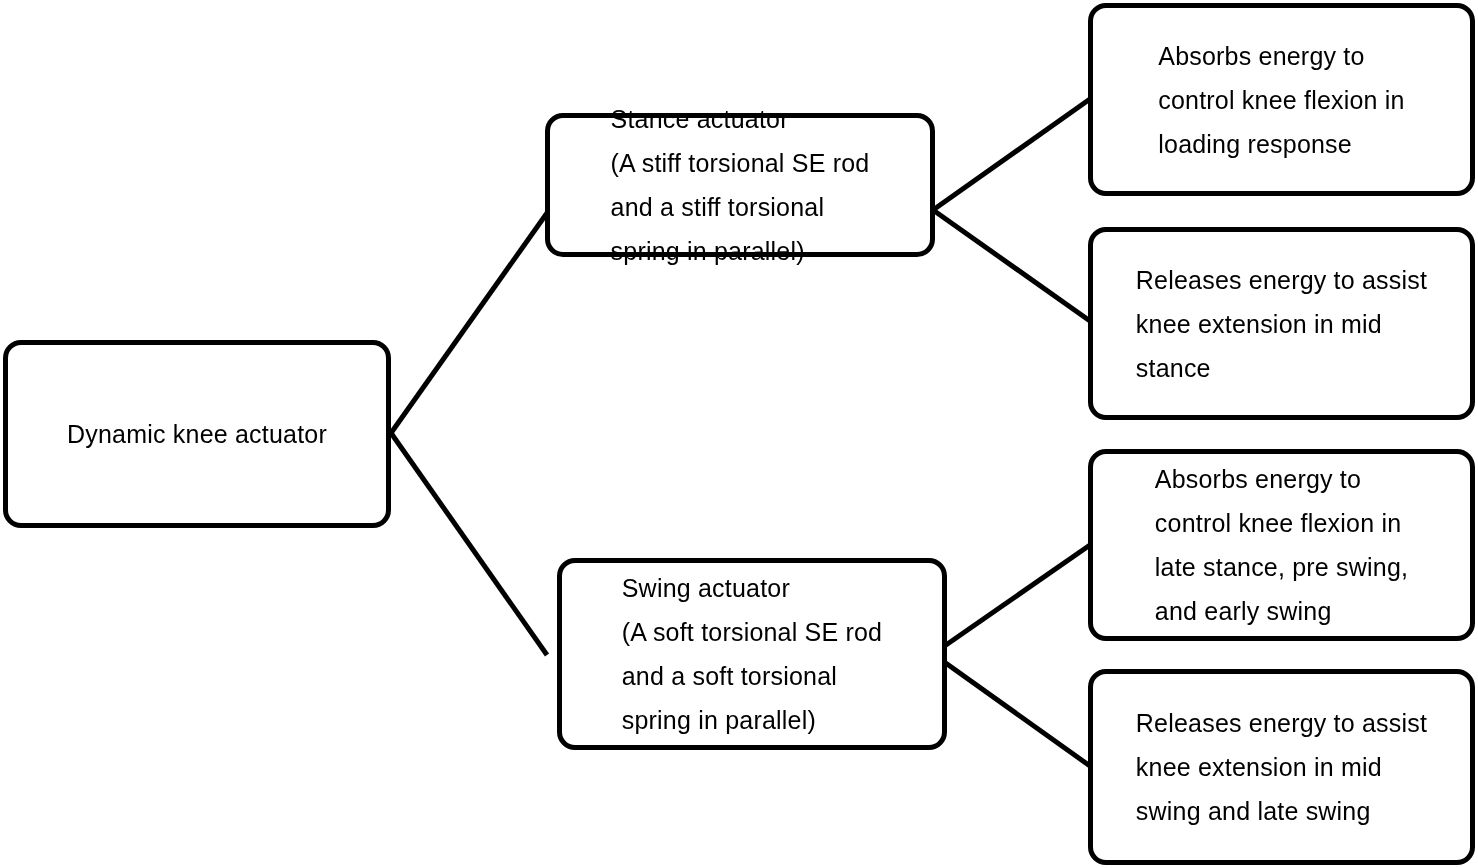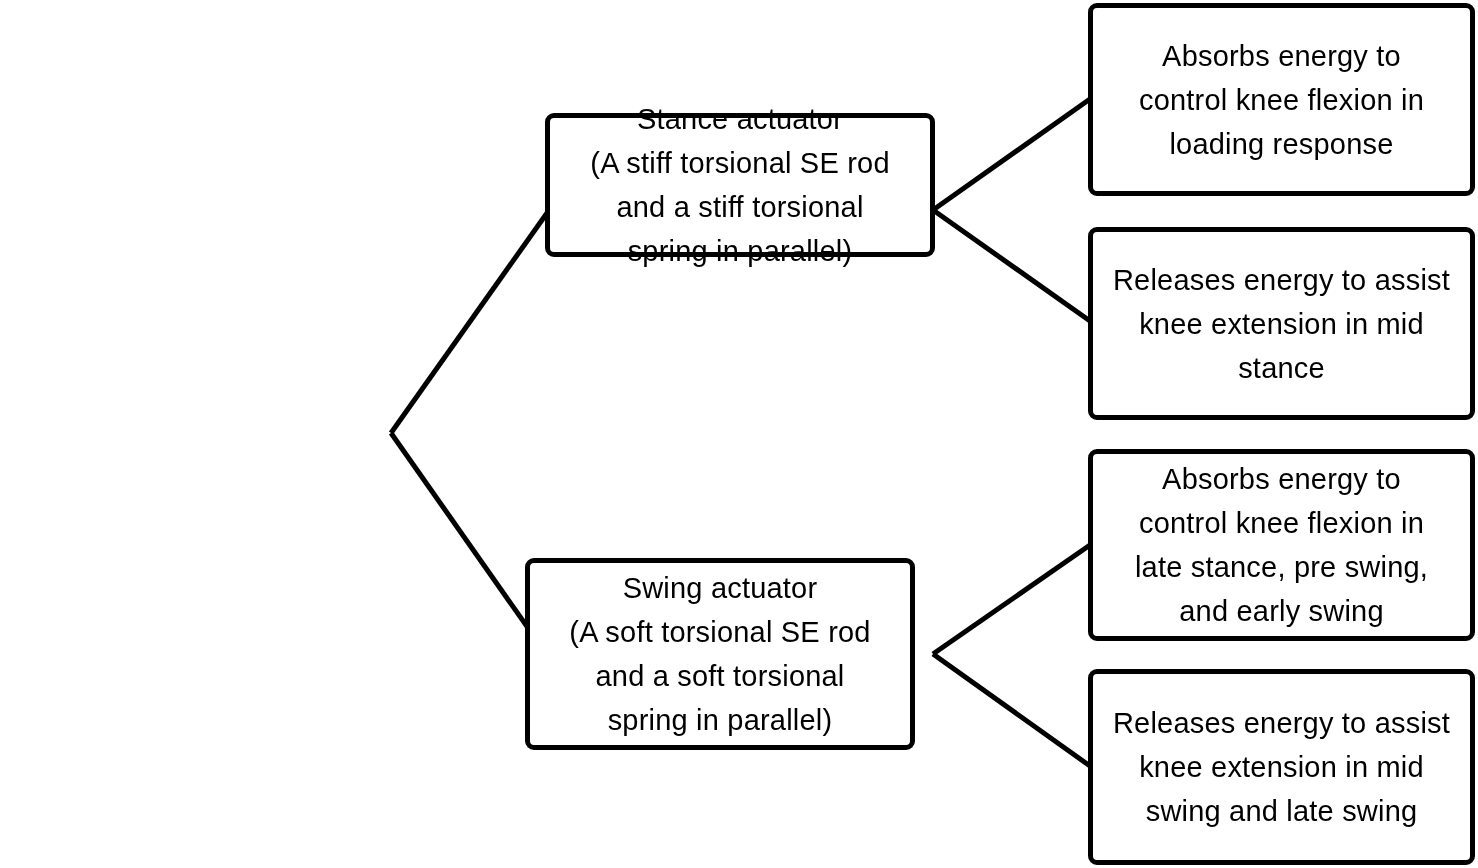--- a/index.html
+++ b/index.html
@@ -22,39 +22,38 @@
     width: 1478px;
     height: 868px;
     z-index: 0;
   }
   .node {
     position: absolute;
     z-index: 1;
     box-sizing: border-box;
     background: #ffffff;
     border: 5px solid #000000;
-    border-radius: 9px;
+    border-radius: 18px;
     display: flex;
     align-items: center;
     justify-content: center;
-    text-align: center;
     color: #000000;
-    font-size: 29px;
+    font-size: 25px;
     line-height: 44px;
     letter-spacing: 0.2px;
   }
   .node .label {
     white-space: pre-line;
     padding: 0 10px;
   }
   
   .n-root   { left: 3px;    top: 340px; width: 388px; height: 188px; }
   
   .n-stance { left: 545px;  top: 113px; width: 390px; height: 144px; }
-  .n-swing  { left: 525px;  top: 558px; width: 390px; height: 192px; }
+  .n-swing  { left: 557px;  top: 558px; width: 390px; height: 192px; }
   
   .n-r1 { left: 1088px; top: 3px;   width: 387px; height: 193px; }
   .n-r2 { left: 1088px; top: 227px; width: 387px; height: 193px; }
   .n-r3 { left: 1088px; top: 449px; width: 387px; height: 192px; }
   .n-r4 { left: 1088px; top: 669px; width: 387px; height: 196px; }
   .connector {
     stroke: #000000;
     stroke-width: 5;
     stroke-linecap: butt;
   }
@@ -66,20 +65,23 @@
 
   <svg id="connectors" viewBox="0 0 1478 868" xmlns="http://www.w3.org/2000/svg">
     <line class="connector" x1="391" y1="433" x2="547" y2="213"></line>
     <line class="connector" x1="391" y1="433" x2="547" y2="655"></line>
     <line class="connector" x1="933" y1="210" x2="1090" y2="99"></line>
     <line class="connector" x1="933" y1="210" x2="1090" y2="321"></line>
     <line class="connector" x1="933" y1="654" x2="1090" y2="545"></line>
     <line class="connector" x1="933" y1="654" x2="1090" y2="766"></line>
   </svg>
 
+  <div class="node n-root">
+    <span class="label">Dynamic knee actuator</span>
+  </div>
 
   <div class="node n-stance">
     <span class="label">Stance actuator
 (A stiff torsional SE rod
 and a stiff torsional
 spring in parallel)</span>
   </div>
 
   <div class="node n-swing">
     <span class="label">Swing actuator

